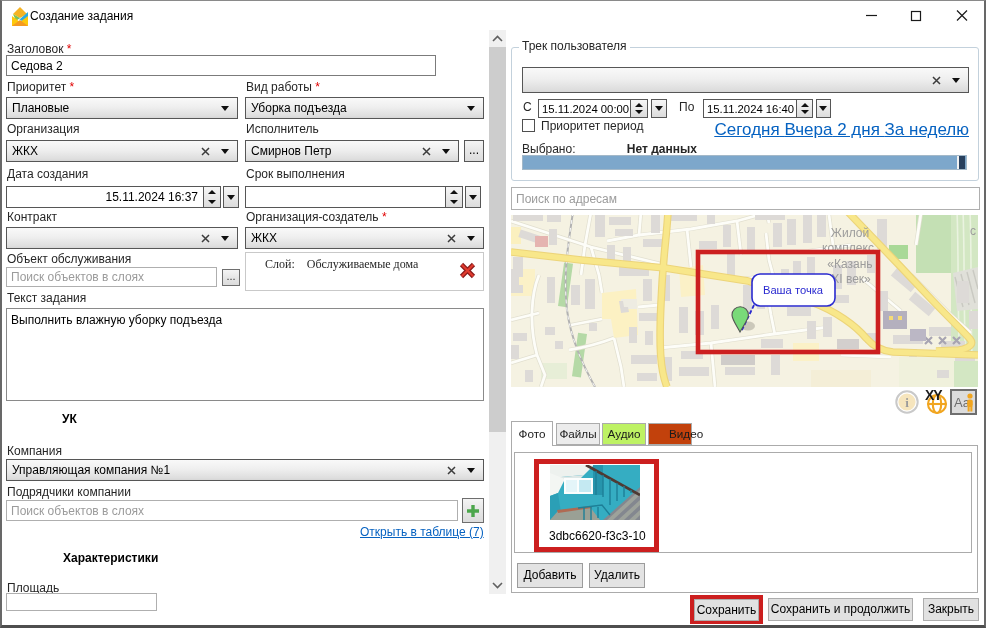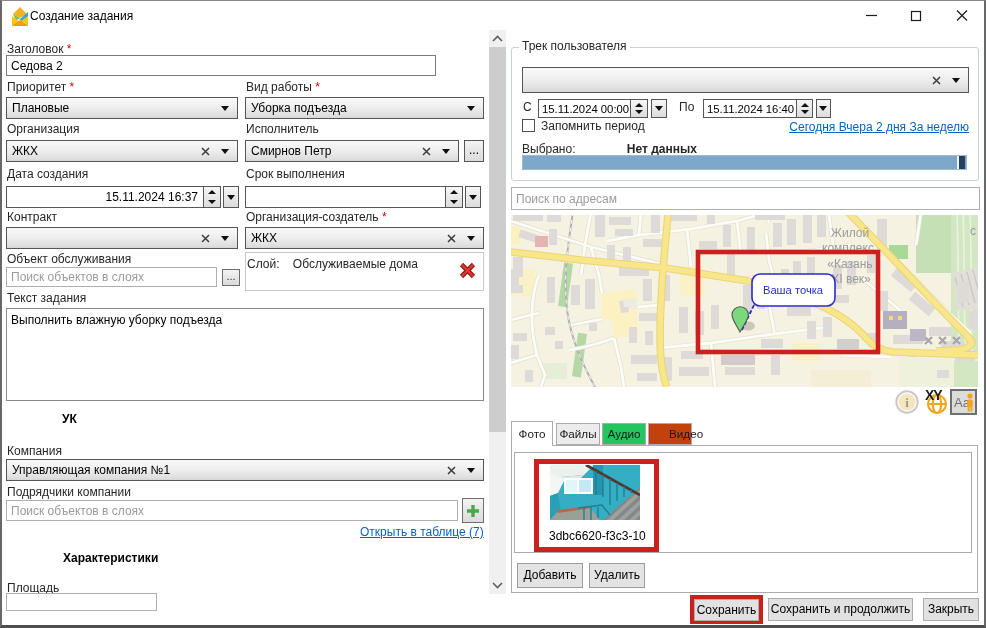--- a/index.html
+++ b/index.html
@@ -117,21 +117,21 @@
 <div class="combo" style="left:245px;top:227px;width:239px;height:22px;">
     <span class="itxt">ЖКХ</span>
   <svg class="cx" viewBox="0 0 9 9">
       <path d="M1,1 L8,8 M8,1 L1,8" stroke="#3c3c3c" stroke-width="1.5"></path>
     </svg>
     <i class="darr"></i>
   </div>
 
 <div class="lbl" style="left:7px;top:253px;">Объект обслуживания</div>
 <div class="abs" style="left:245px;top:252px;width:239px;height:39px;border:1px solid #c9c9c9;background:#fff;">
-  <div class="lbl" style="left:1px;top:5px;">Слой:&nbsp;&nbsp;&nbsp;&nbsp;Обслуживаемые дома</div>
+  <div class="lbl" style="left:19px;top:5px;font-family:Liberation Serif, serif;">Слой:&nbsp;&nbsp;&nbsp;&nbsp;Обслуживаемые дома</div>
   <svg class="abs" style="right:7px;top:9px;" width="17" height="17" viewBox="0 0 17 17">
     <path d="M2.5,2.5 L14.5,14.5 M14.5,2.5 L2.5,14.5" stroke="#8c1e1e" stroke-width="4.6"></path>
     <path d="M2.8,2.8 L14.2,14.2 M14.2,2.8 L2.8,14.2" stroke="#e23b2e" stroke-width="2.2"></path>
   </svg>
 </div>
 <div class="input light" style="left:6px;top:267px;width:211px;height:20px;">
     <span class="itxt ph">Поиск объектов в слоях</span>
   </div>
 <div class="btn" style="left:222px;top:269px;width:18px;height:17px;border-color:#6e6e6e;line-height:13px;font-size:11px;color:#333;">...</div>
 
@@ -205,22 +205,22 @@
   </div>
 <div class="spin" style="left:796px;top:99px;width:17px;height:19px;">
     <i class="up"></i>
     <i class="dn"></i>
   </div>
 <div class="spin" style="left:816px;top:99px;width:15px;height:19px;">
     <i class="darr" style="right:3px;"></i>
   </div>
 
 <div class="abs" style="left:522px;top:119px;width:13px;height:13px;background:#fff;border:1px solid #4f4f4f;"></div>
-<div class="lbl" style="left:541px;top:120px;">Запомнить период</div>
-<div class="abs" style="right:17px;top:120px;white-space:nowrap;color:#0662c1;font-size:12px;text-decoration:underline;"><u>Сегодня</u> <u>Вчера</u> <u>2 дня</u> <u>За неделю</u></div>
+<div class="lbl" style="left:541px;top:120px;">Приоритет период</div>
+<div class="abs" style="right:17px;top:120px;white-space:nowrap;color:#0662c1;font-size:17px;text-decoration:underline;"><u>Сегодня</u> <u>Вчера</u> <u>2 дня</u> <u>За неделю</u></div>
 
 <div class="lbl" style="left:522px;top:143px;">Выбрано: <span class="b">Нет данных</span></div>
 <div class="abs" style="left:522px;top:155px;width:445px;height:15px;background:#7da7cb;border:1px solid #a3b8c8;">
   <div class="abs" style="right:1px;top:0px;width:8px;height:13px;background:#28405e;border-left:2px solid #f2f2f2;"></div>
 </div>
 
 <div class="input light" style="left:511px;top:187px;width:469px;height:23px;">
     <span class="itxt ph">Поиск по адресам</span>
   </div>
 
@@ -471,21 +471,21 @@
     <circle cx="4" cy="3" r="2.6" fill="#f1a51f"></circle>
     <rect x="1.2" y="6.5" width="5.6" height="7.5" rx="2" fill="#f1a51f"></rect>
     <rect x="1.6" y="13" width="2.1" height="5.5" fill="#f1a51f"></rect>
     <rect x="4.3" y="13" width="2.1" height="5.5" fill="#f1a51f"></rect>
   </svg>
 </div>
 
 <div class="abs" style="left:511px;top:445px;width:467px;height:148px;background:#fff;border:1px solid #ababab;"></div>
 <div class="abs" style="left:511px;top:421px;width:42px;height:25px;background:#fff;border:1px solid #ababab;border-bottom:none;z-index:2;text-align:center;line-height:23px;font-size:11.7px;">Фото</div>
 <div class="abs" style="left:556px;top:423px;width:44px;height:22px;background:#ececec;border:1px solid #ababab;text-align:center;line-height:20px;font-size:11.7px;">Файлы</div>
-<div class="abs" style="left:602px;top:423px;width:44px;height:22px;background:#22c55e;border:1px solid #ababab;text-align:center;line-height:20px;font-size:11.7px;">Аудио</div>
+<div class="abs" style="left:602px;top:423px;width:44px;height:22px;background:#bef264;border:1px solid #ababab;text-align:center;line-height:20px;font-size:11.7px;">Аудио</div>
 <div class="abs" style="left:648px;top:423px;width:44px;height:22px;background:#c2410c;border:1px solid #ababab;text-align:center;line-height:20px;font-size:11.7px;padding-left:20px;">Видео</div>
 
 <div class="abs" style="left:514px;top:452px;width:458px;height:101px;background:#fff;border:1px solid #ababab;"></div>
 
 <div class="redbox" style="left:534px;top:459px;width:125px;height:93px;border-width:5px;overflow:hidden;">
   <svg class="abs" style="left:11px;top:1px;" width="90" height="55" viewBox="0 0 90 55">
     <rect width="90" height="55" fill="#35adc2"></rect>
     <polygon points="0,0 44,0 34,10 0,13" fill="#edf1ee"></polygon>
     <polygon points="0,13 34,10 30,14 0,17" fill="#dde7e6"></polygon>
     <polygon points="0,8 15,14 8,28 0,31" fill="#f3f6f3"></polygon>

